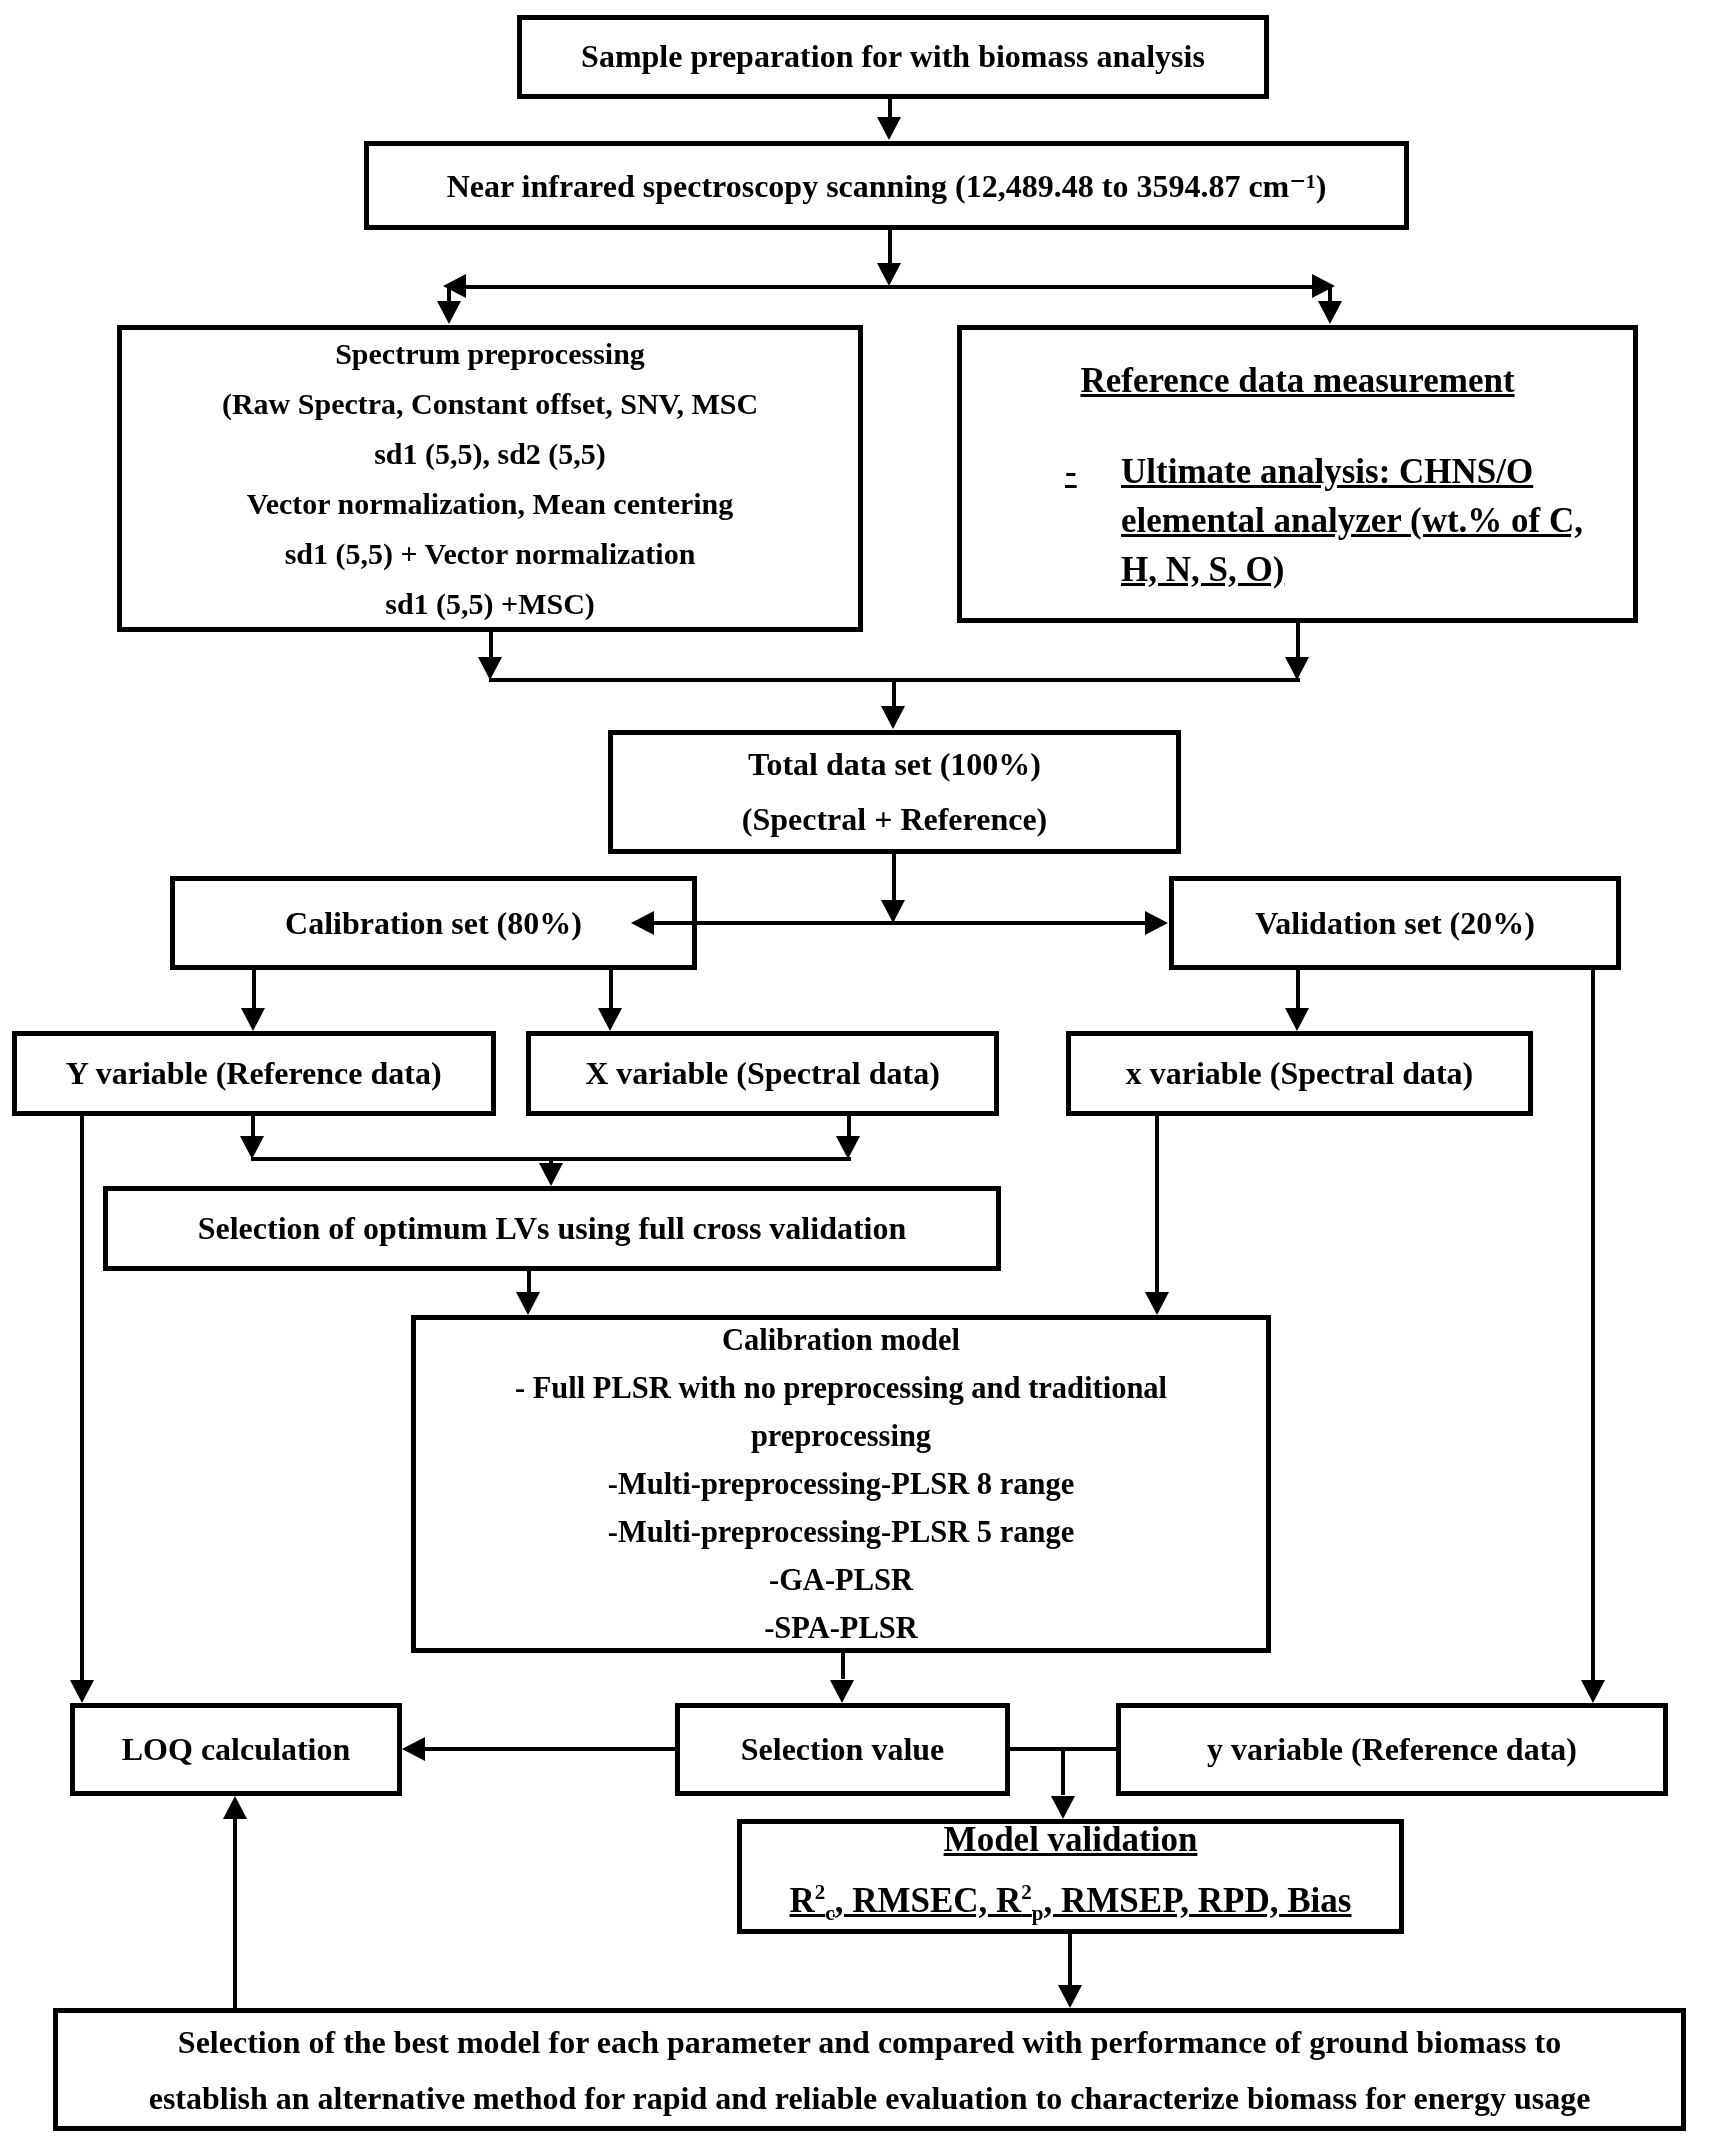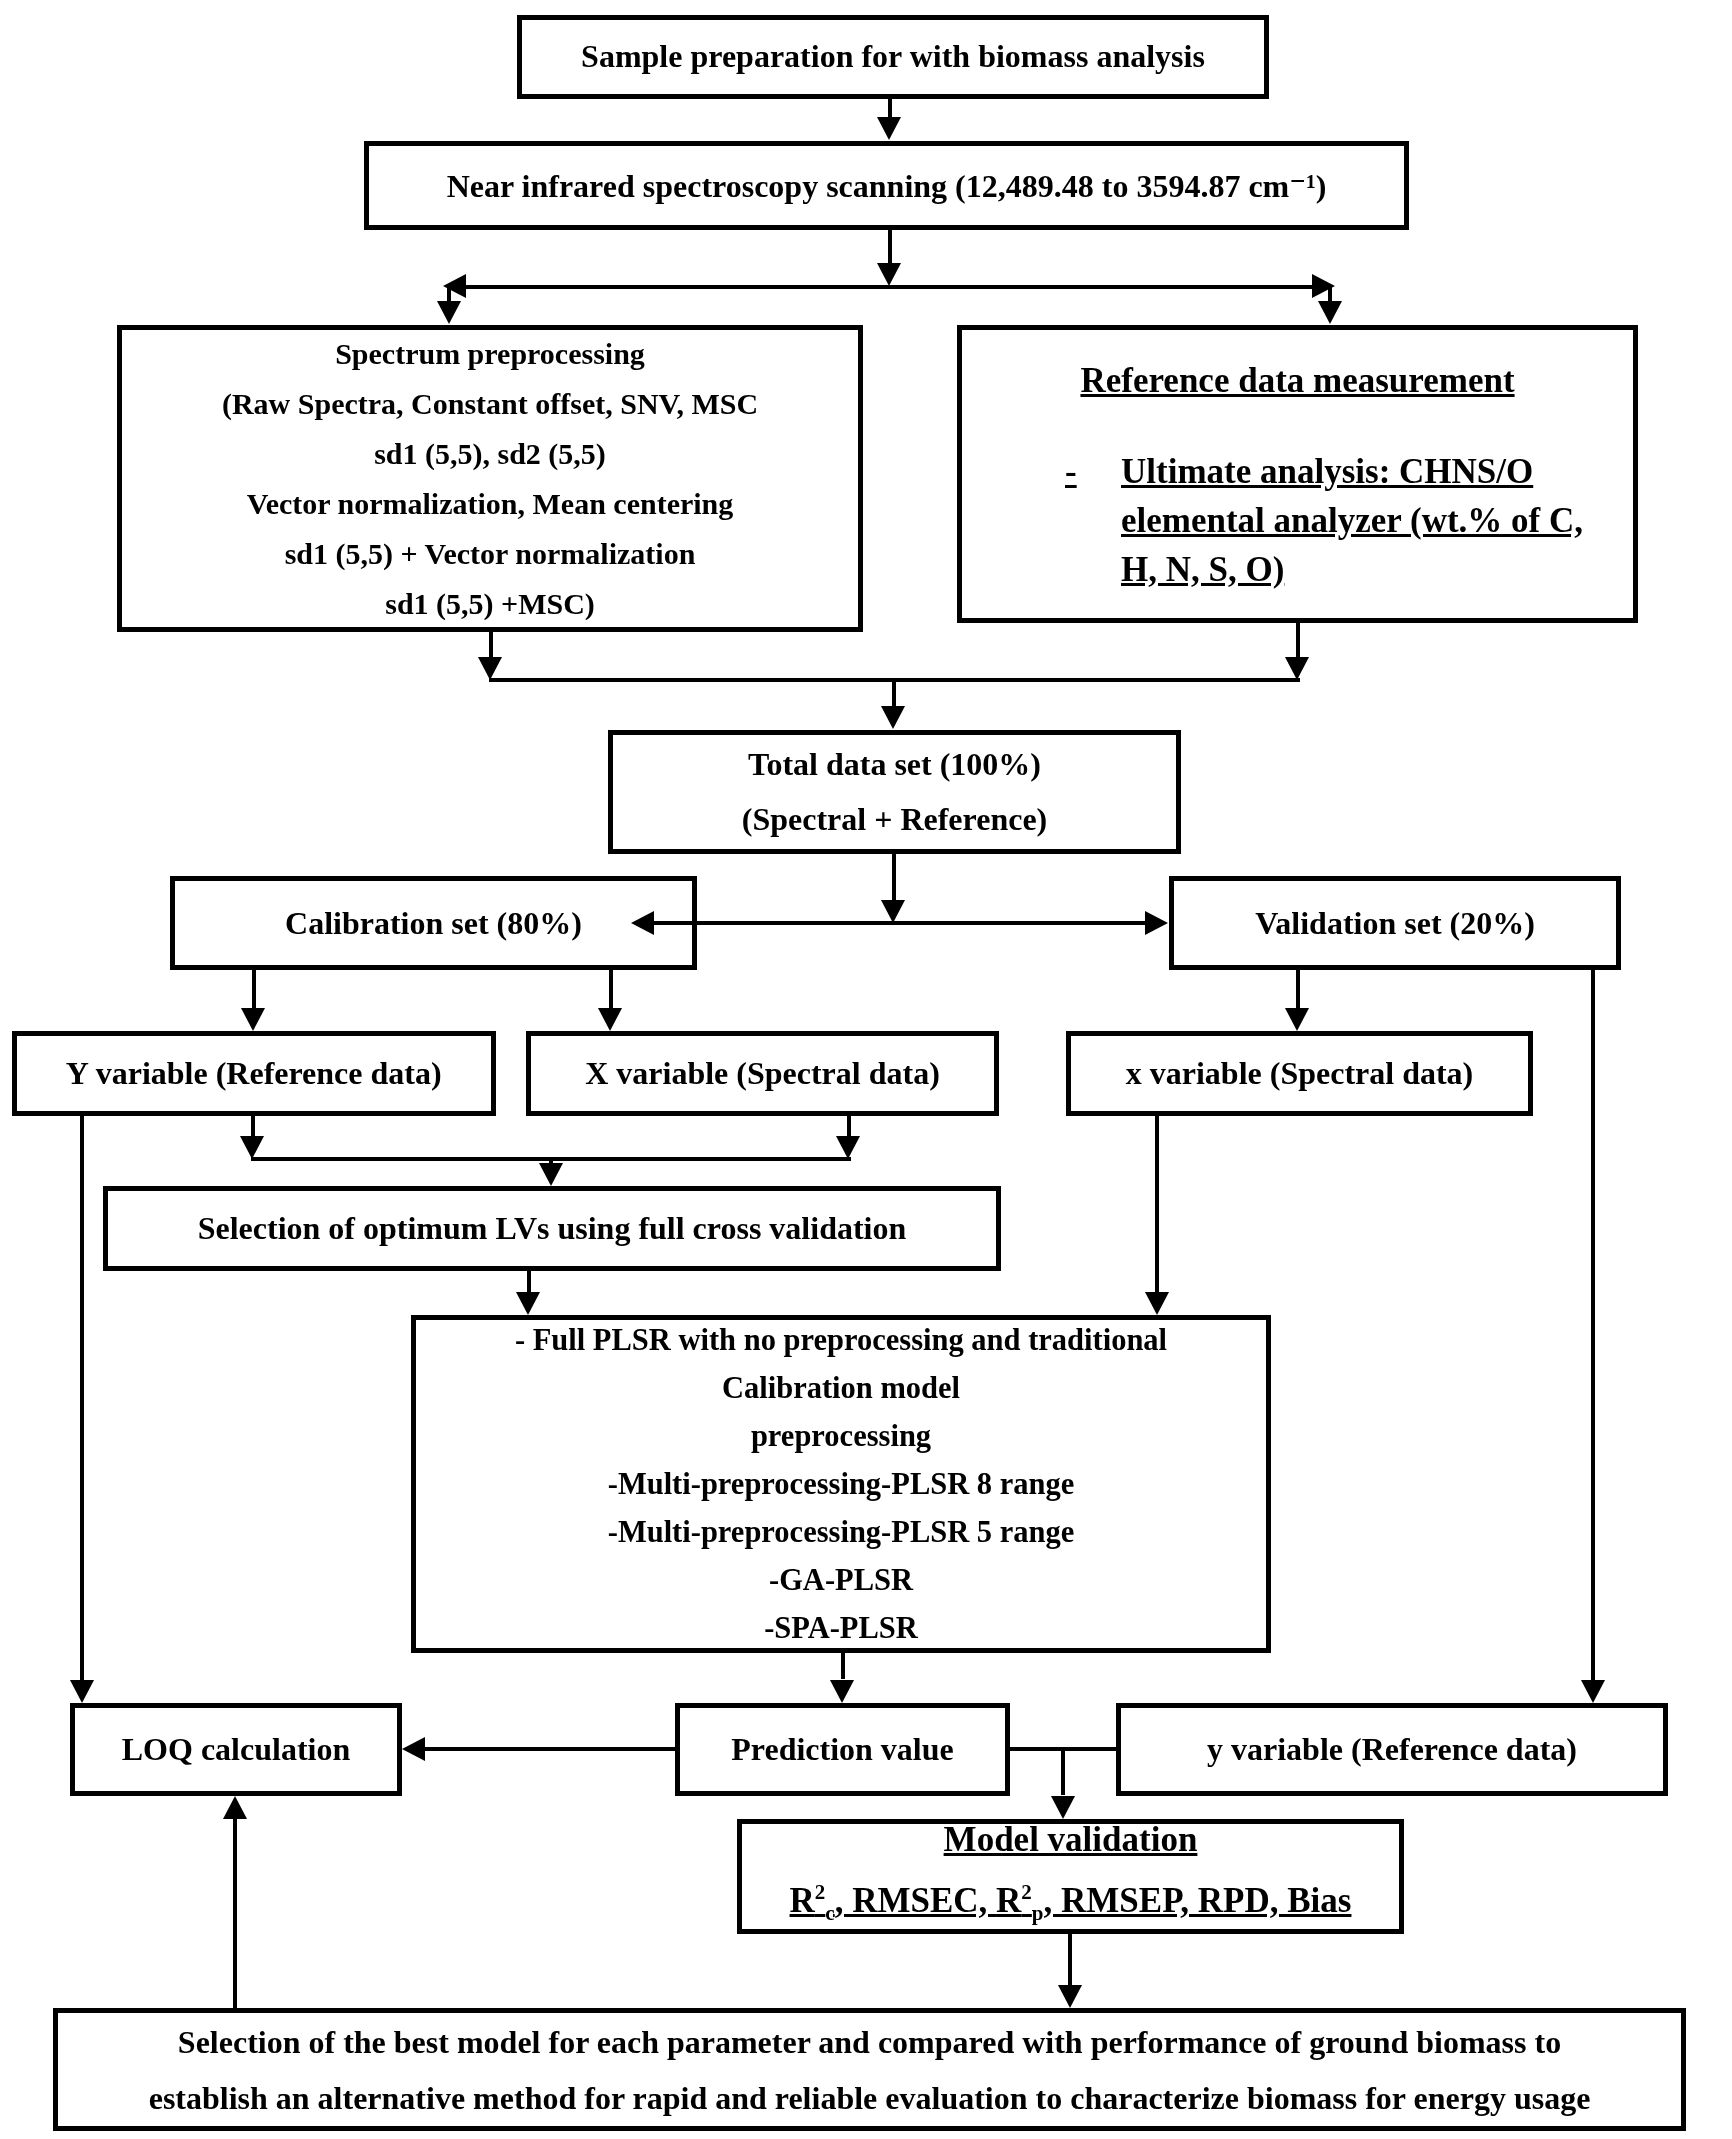--- a/index.html
+++ b/index.html
@@ -98,35 +98,35 @@
 
   <div class="node fs54" style="left:1066px;top:1031px;width:467px;height:85px;">
     <span class="ln">x variable (Spectral data)</span>
   </div>
 
   <div class="node fs54" style="left:103px;top:1186px;width:898px;height:85px;">
     <span class="ln">Selection of optimum LVs using full cross validation</span>
   </div>
 
   <div class="node" id="box-calmodel" style="left:411px;top:1315px;width:860px;height:338px;">
+    <span class="ln">Calibration model</span>
     <span class="ln">- Full PLSR with no preprocessing and traditional</span>
-    <span class="ln">Calibration model</span>
     <span class="ln">preprocessing</span>
     <span class="ln">-Multi-preprocessing-PLSR 8 range</span>
     <span class="ln">-Multi-preprocessing-PLSR 5 range</span>
     <span class="ln">-GA-PLSR</span>
     <span class="ln">-SPA-PLSR</span>
   </div>
 
   <div class="node fs54" style="left:70px;top:1703px;width:332px;height:93px;">
     <span class="ln">LOQ calculation</span>
   </div>
 
   <div class="node fs54" style="left:675px;top:1703px;width:335px;height:93px;">
-    <span class="ln">Prediction value</span>
+    <span class="ln">Selection value</span>
   </div>
 
   <div class="node fs54" style="left:1116px;top:1703px;width:552px;height:93px;">
     <span class="ln">y variable (Reference data)</span>
   </div>
 
   <div class="node fs52" id="box-modelval" style="left:737px;top:1819px;width:667px;height:115px;">
     <span class="ln">Model validation</span>
     <span class="ln">
       <span>R</span><sup>2</sup><sub>c</sub><span>, RMSEC, </span><span>R</span><sup>2</sup><sub>p</sub><span>, RMSEP, RPD, Bias</span>

